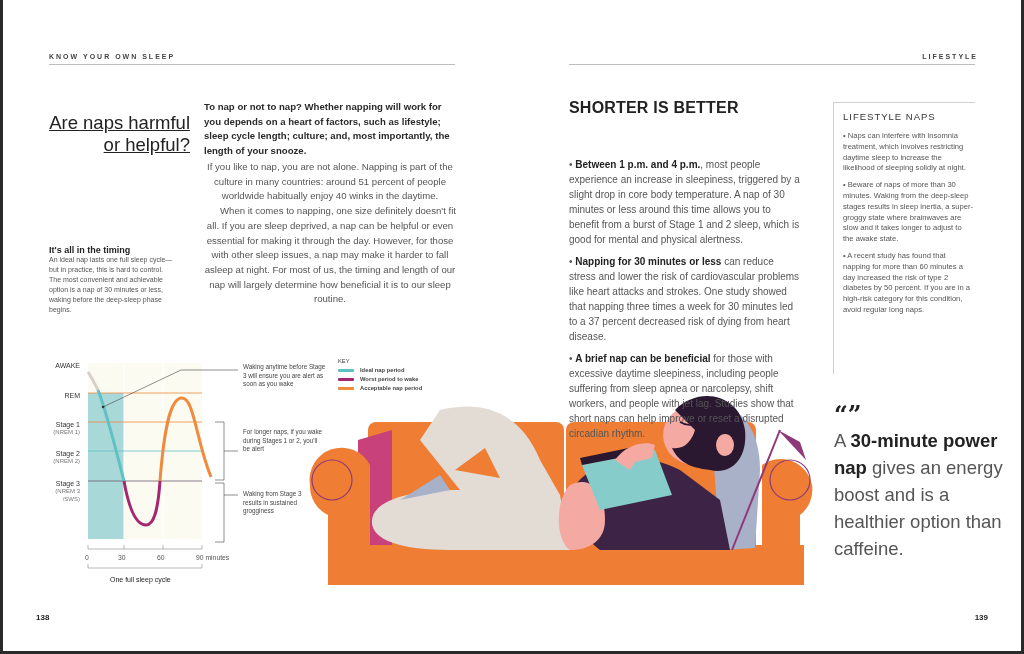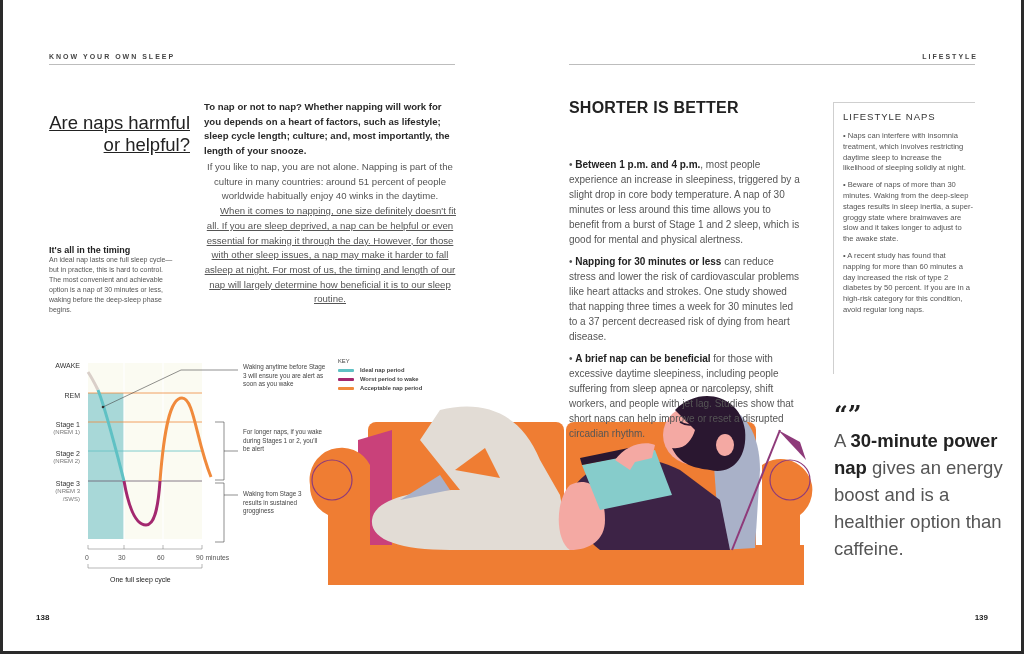--- a/index.html
+++ b/index.html
@@ -10,21 +10,21 @@
   .rh-left { left: 49px; }
   .rh-right { right: 46px; }
   .rule { position: absolute; top: 64px; height: 1px; background: #bdbdbd; }
   .rule-left { left: 49px; width: 406px; }
   .rule-right { left: 569px; width: 406px; }
 
   .title { position: absolute; left: 40px; top: 112px; width: 150px; text-align: right; font-size: 18.5px; line-height: 22px; color: #222; text-decoration: underline; }
   .intro { position: absolute; left: 204px; top: 100px; width: 252px; font-size: 9.6px; line-height: 14.7px; color: #2a2a2a; font-weight: bold; }
   .body1 { position: absolute; left: 204px; top: 160px; width: 252px; font-size: 9.6px; line-height: 14.7px; color: #555; }
   .body1 p { margin: 0; text-align: center; }
-  .body1 .indent { text-indent: 16px; text-decoration: underline; }
+  .body1 .indent { text-indent: 16px; }
 
   .timing { position: absolute; left: 49px; top: 245px; width: 125px; }
   .timing h3 { font-size: 9px; color: #222; font-weight: bold; margin-bottom: 0; }
   .timing p { font-size: 7px; line-height: 10px; color: #555; }
 
   .sec-heading { position: absolute; left: 569px; top: 99px; font-size: 16px; font-weight: bold; color: #222; letter-spacing: 0.2px; }
   .shorter { position: absolute; left: 569px; top: 113px; width: 232px; font-size: 10px; line-height: 15px; color: #555; margin-top: 44px; }
   .shorter .item { margin-bottom: 7px; }
   .shorter b { color: #222; }
 

